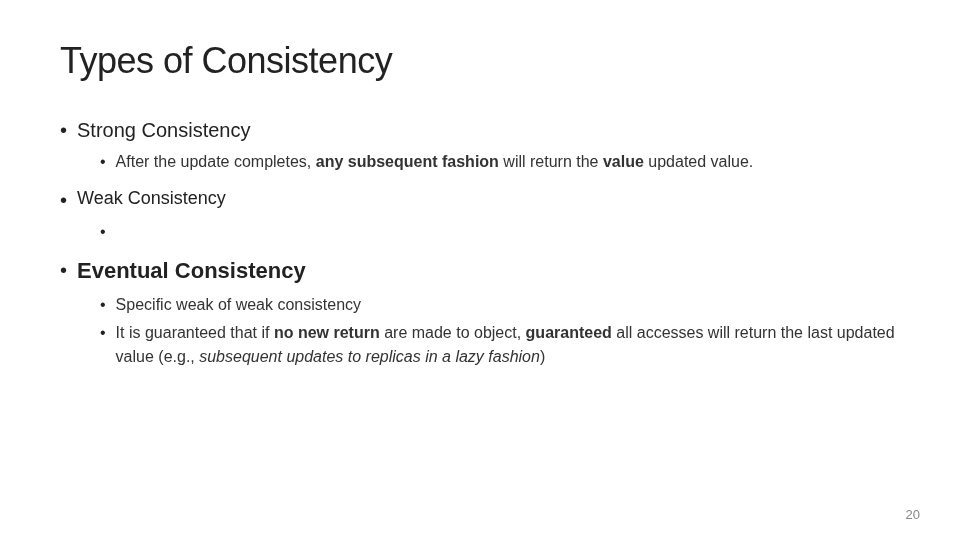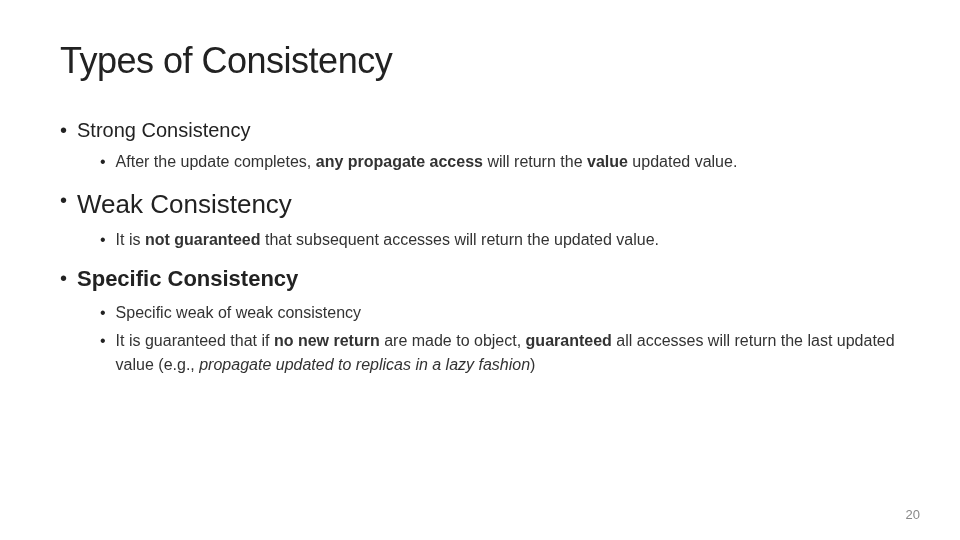--- a/index.html
+++ b/index.html
@@ -80,21 +80,21 @@
       line-height: 1.5;
       color: #333333;
     }
 
     .strong-consistency-title {
       font-size: 20px;
       font-weight: 400;
     }
 
     .weak-consistency-title {
-      font-size: 26px;
+      font-size: 18px;
       font-weight: 400;
     }
 
     .eventual-consistency-title {
       font-size: 22px;
       font-weight: 700;
     }
 
     .page-number {
       position: absolute;
@@ -120,41 +120,40 @@
   <div class="slide-title">Types of Consistency</div>
 
   <div class="content">
 
     <div class="bullet-l1">
       <span class="bullet-marker">•</span>
       <span class="bullet-text strong-consistency-title">Strong Consistency</span>
     </div>
     <div class="bullet-l2">
       <span class="bullet-marker">•</span>
-      <span class="bullet-text">After the update completes, <b>any propagate access</b> will return the <b>value</b> updated value.</span>
+      <span class="bullet-text">After the update completes, <b>any subsequent fashion</b> will return the <b>value</b> updated value.</span>
     </div>
 
     <div class="bullet-l1" style="margin-top:10px;">
       <span class="bullet-marker">•</span>
       <span class="bullet-text weak-consistency-title">Weak Consistency</span>
     </div>
     <div class="bullet-l2">
       <span class="bullet-marker">•</span>
-      <span class="bullet-text">It is <b>not guaranteed</b> that subsequent accesses will return the updated value.</span>
     </div>
 
     <div class="bullet-l1" style="margin-top:10px;">
       <span class="bullet-marker">•</span>
-      <span class="bullet-text eventual-consistency-title">Specific Consistency</span>
+      <span class="bullet-text eventual-consistency-title">Eventual Consistency</span>
     </div>
     <div class="bullet-l2">
       <span class="bullet-marker">•</span>
       <span class="bullet-text">Specific weak of weak consistency</span>
     </div>
     <div class="bullet-l2">
       <span class="bullet-marker">•</span>
-      <span class="bullet-text">It is guaranteed that if <b>no new return</b> are made to object, <b>guaranteed</b> all accesses will return the last updated value (e.g., <em>propagate updated to replicas in a lazy fashion</em>)</span>
+      <span class="bullet-text">It is guaranteed that if <b>no new return</b> are made to object, <b>guaranteed</b> all accesses will return the last updated value (e.g., <em>subsequent updates to replicas in a lazy fashion</em>)</span>
     </div>
 
   </div>
 
   <div class="page-number">20</div>
 </div>
 
 </body></html>

